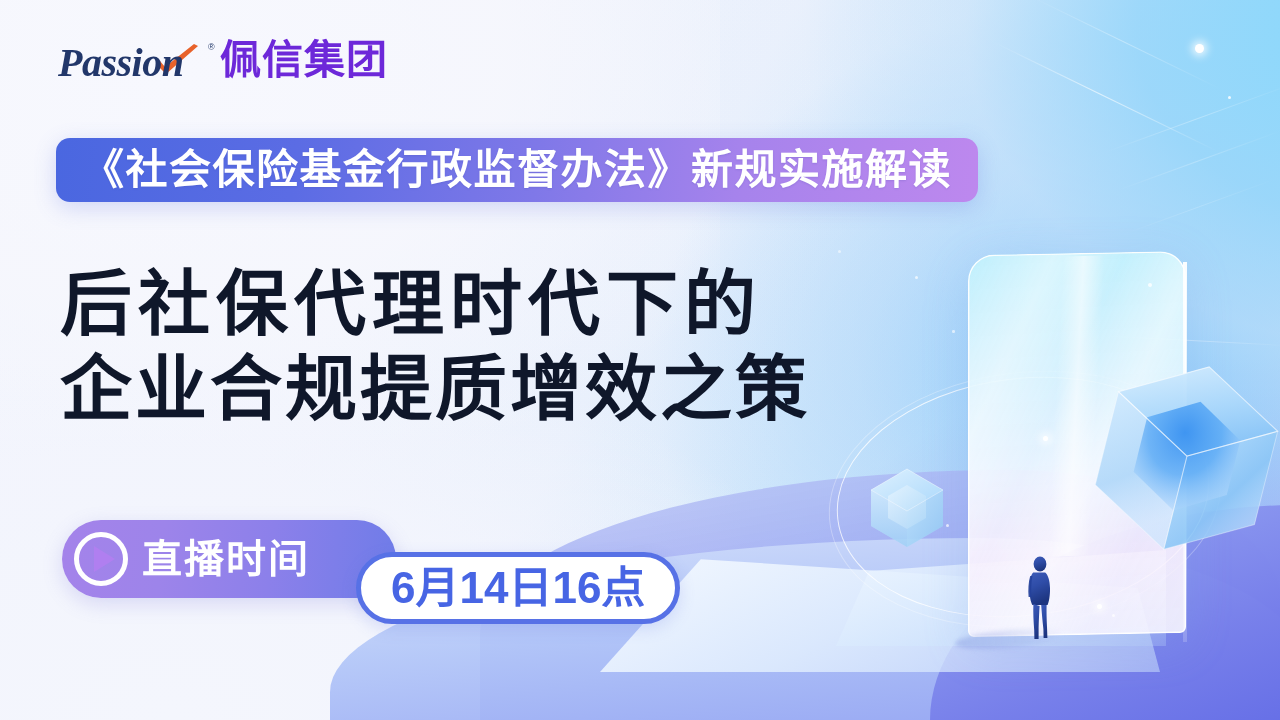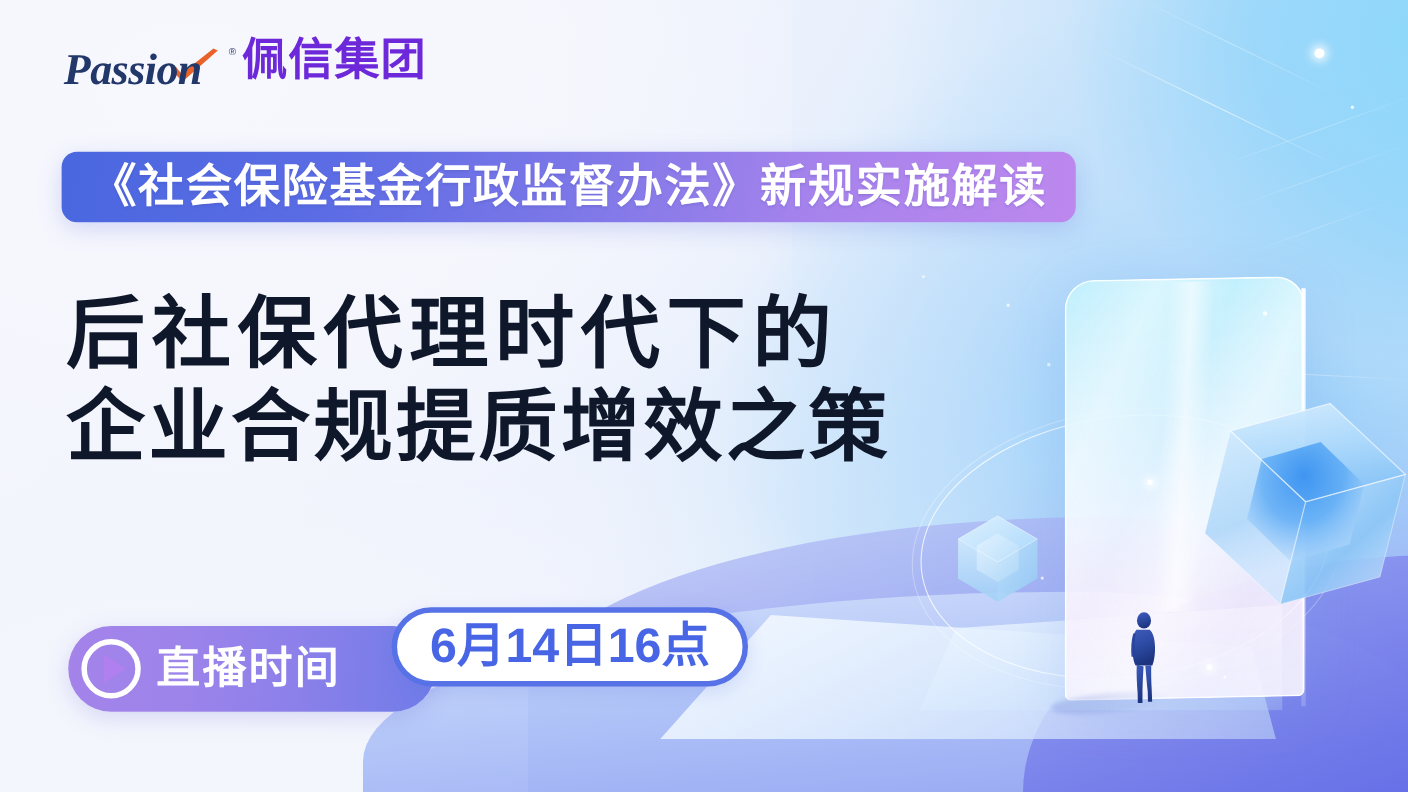--- a/index.html
+++ b/index.html
@@ -144,20 +144,21 @@
     transform: rotate(-5deg);
     filter: blur(2px);
   }
 
   
   .logo {
     position: absolute;
     left: 56px; top: 34px;
     height: 52px;
     display: flex;
+    align-items: center;
     gap: 10px;
   }
   .logo-mark { position: relative; width: 148px; height: 52px; }
   .logo-reg {
     position: absolute;
     left: 152px; top: 8px;
     font-size: 9px;
     color: #243a6b;
   }
   .logo-cn {
@@ -206,21 +207,21 @@
     color: #0f172a;
     letter-spacing: 6px;
     line-height: 1.02;
     white-space: nowrap;
   }
   .headline-line.line2 { letter-spacing: 3px; }
 
   
   .time-bar {
     position: absolute;
-    left: 62px; top: 569px;
+    left: 62px; top: 520px;
     height: 78px;
     display: flex;
     align-items: center;
     padding-left: 12px;
     padding-right: 86px;
     border-radius: 39px;
     background: linear-gradient(96deg, #a483ea 0%, #9d84ea 30%, #8c80ea 62%, #6f7ce8 100%);
     box-shadow: 0 6px 20px rgba(115,110,215,0.22);
   }
   .play-badge {

